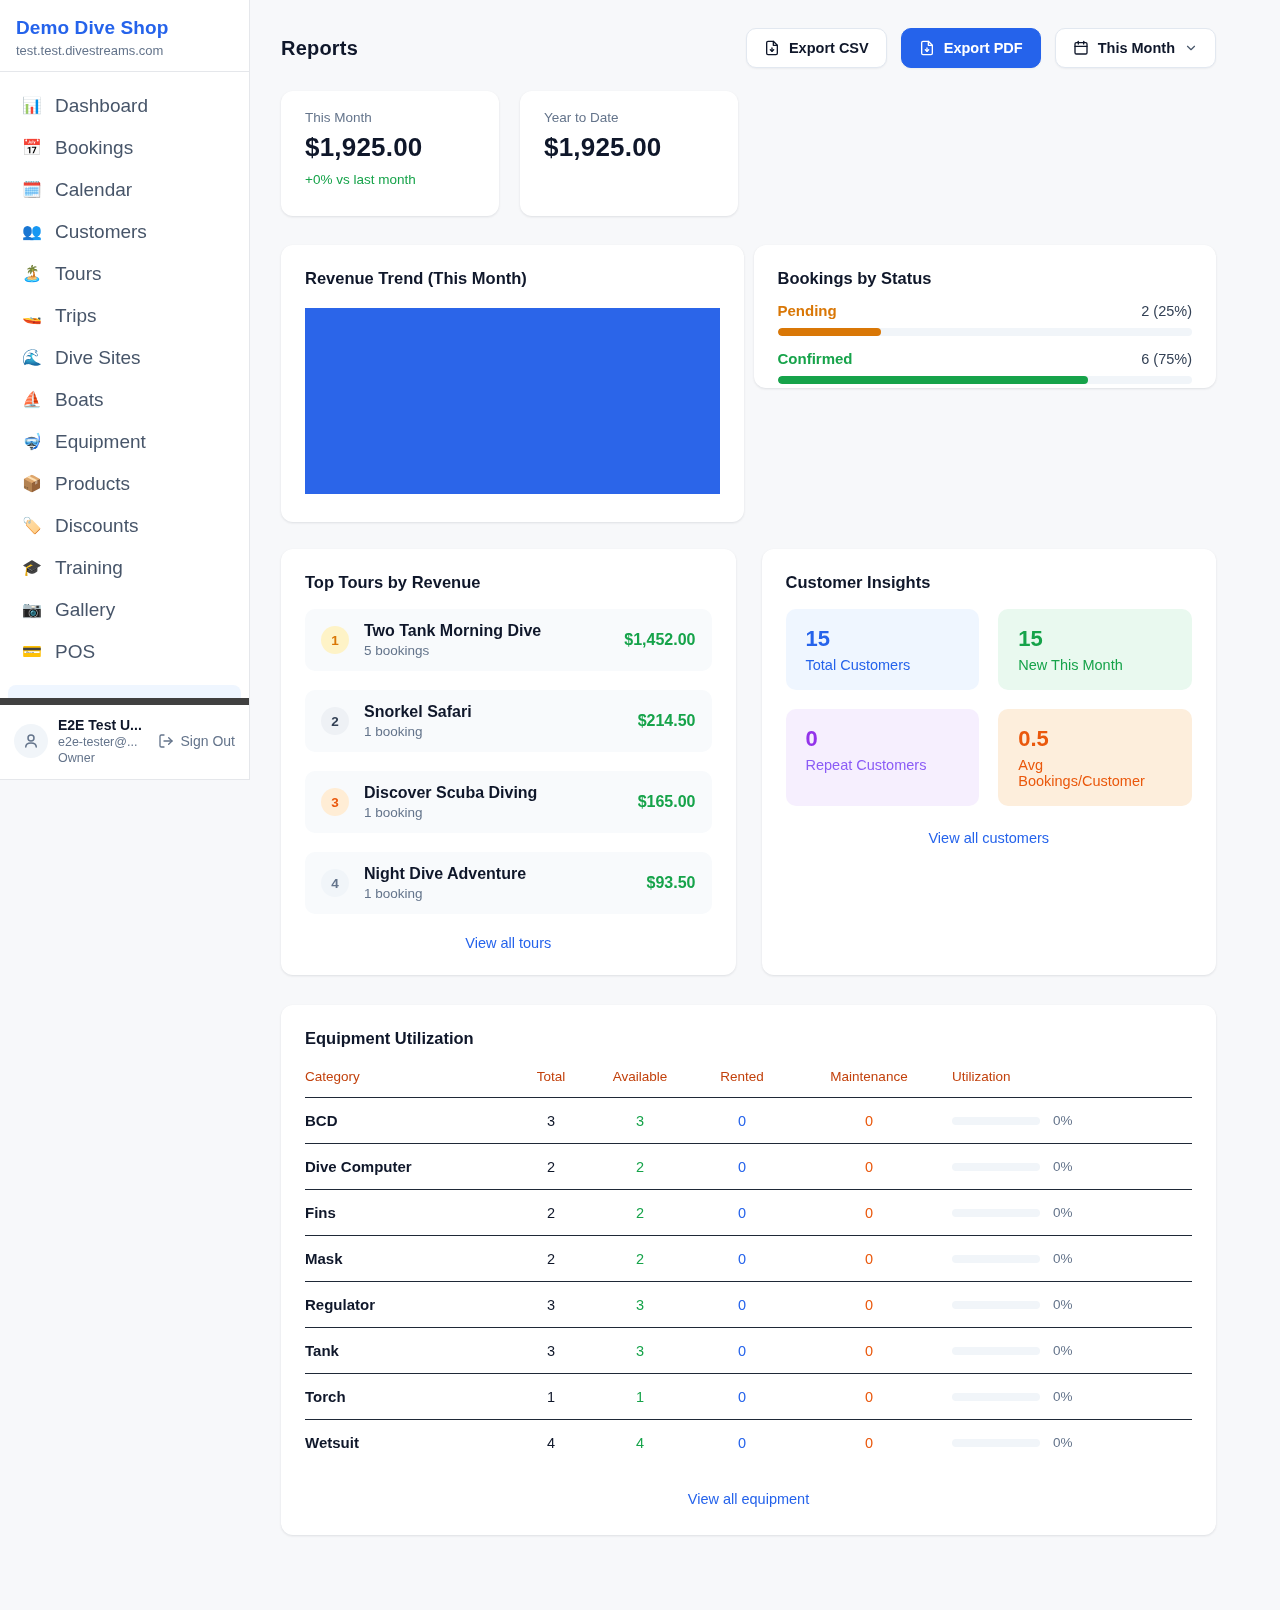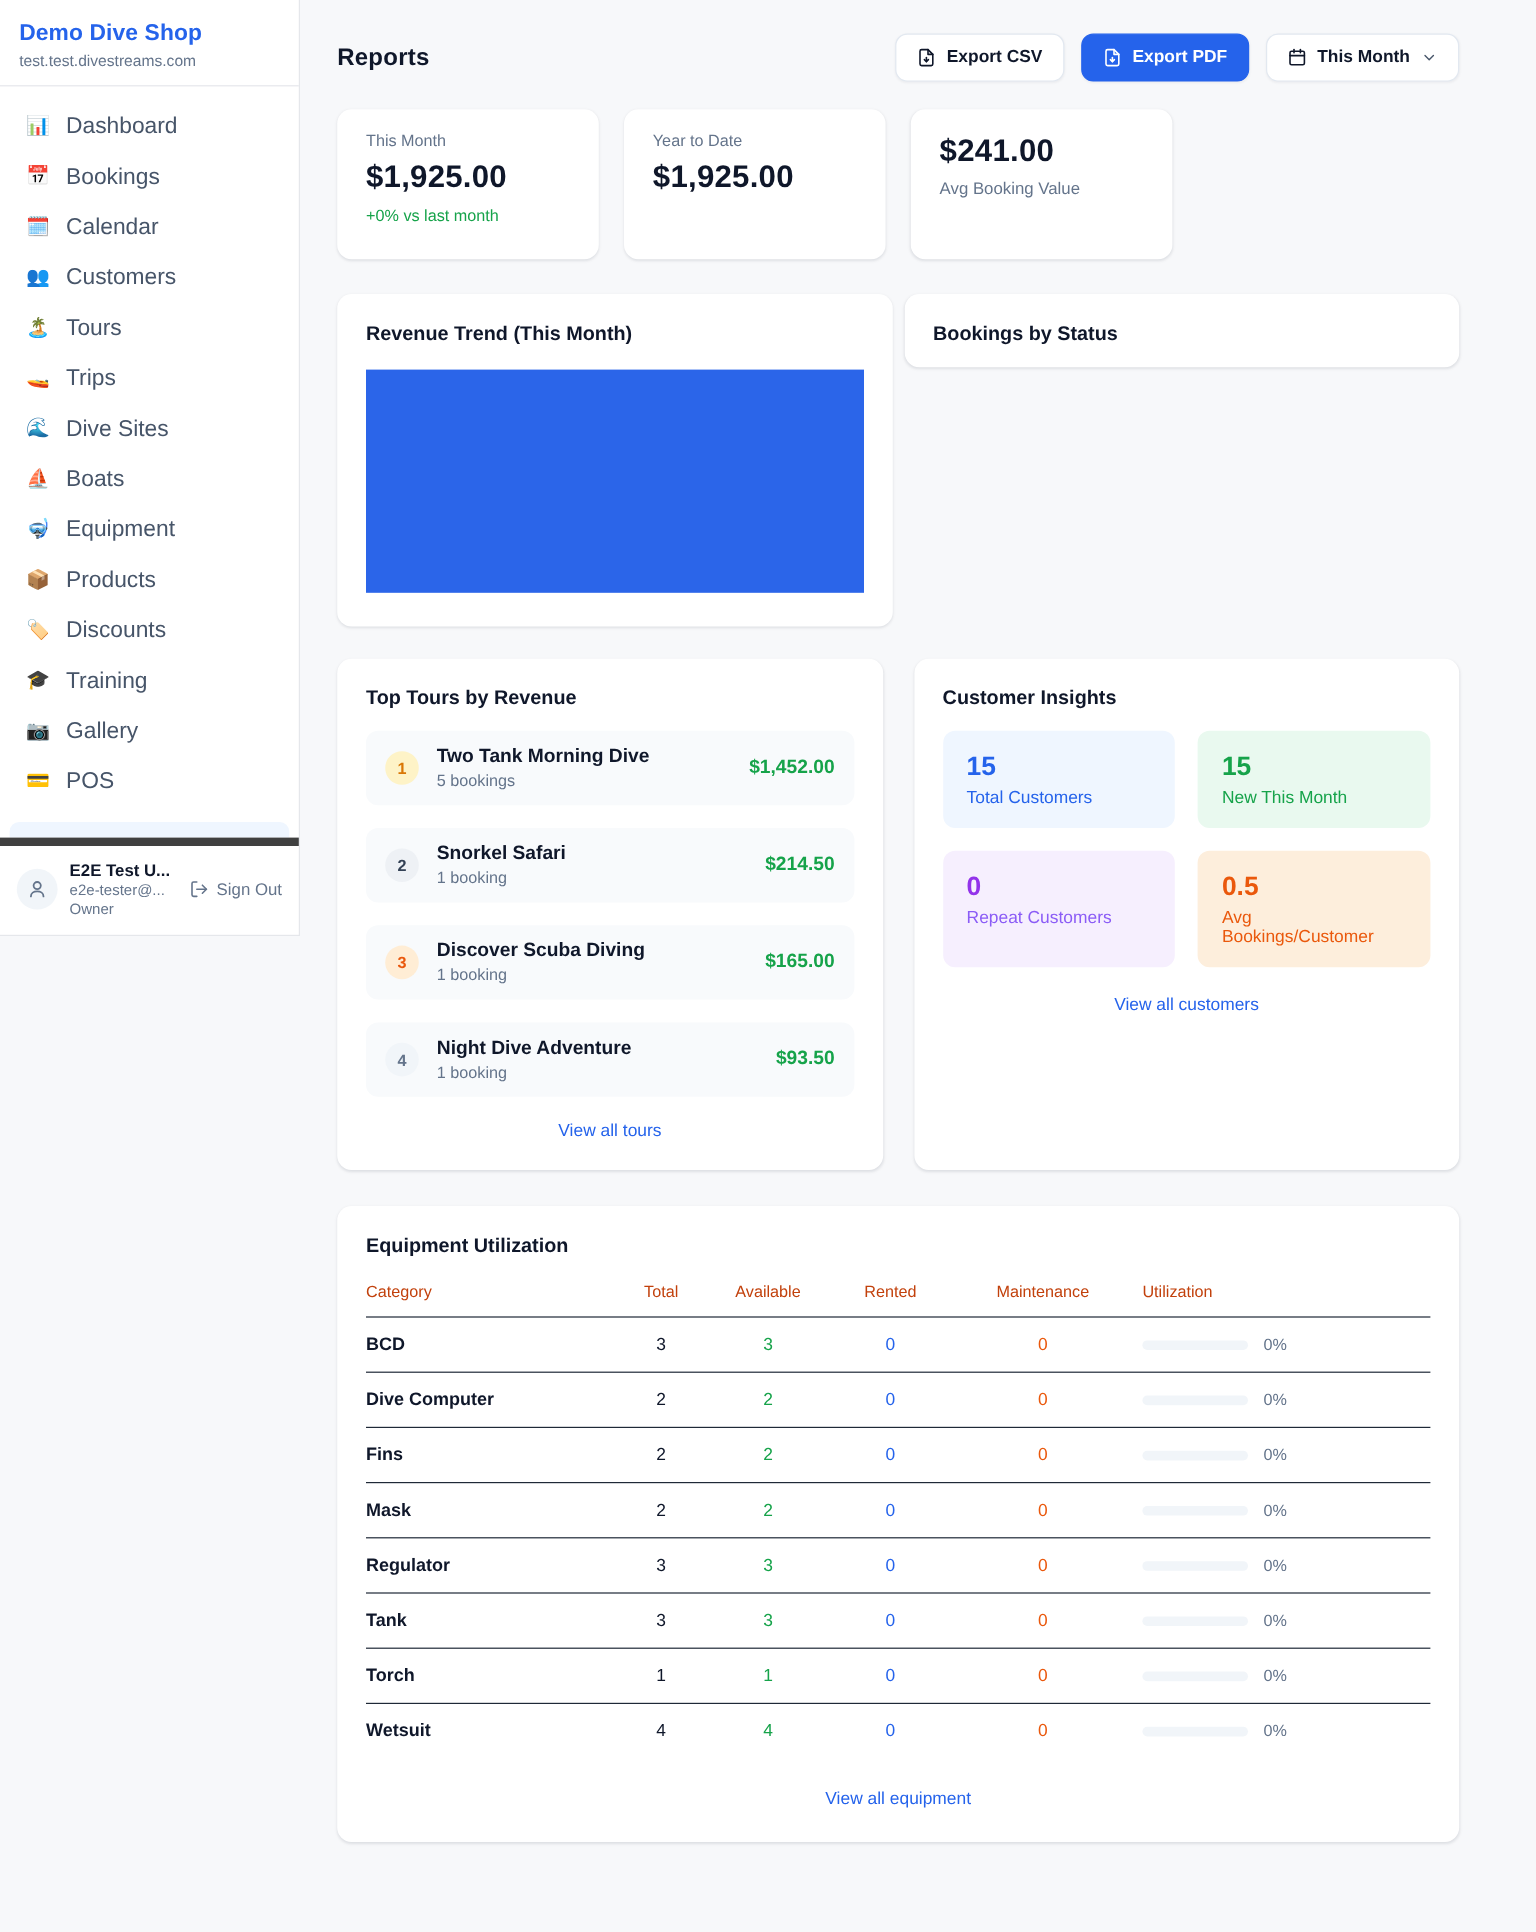--- a/index.html
+++ b/index.html
@@ -55,21 +55,21 @@
   .stat-label { font-size:13.5px; color:#64748b; font-weight:500; }
   .stat-value { font-size:26px; font-weight:700; margin-top:7px; letter-spacing:.2px; }
   .stat-note { font-size:13.5px; color:#16a34a; margin-top:9px; font-weight:500; }
   .stat-card.value-first .stat-value { margin-top:0; }
   .stat-card.value-first .stat-label { margin-top:8px; font-size:14px; }
 
   
   .row2 { display:grid; grid-template-columns:1fr 1fr; gap:10px; align-items:start; margin-bottom:27px; }
   .revenue-card { padding:24px 24px 28px; }
   .chart-rect { height:186px; margin-top:20px; background:#2b65e9; }
-  .status-card { padding:24px 24px 18px; }
+  .status-card { padding:24px 24px 4px; }
   .status-row { margin-top:14px; }
   .status-head { display:flex; align-items:center; justify-content:space-between; }
   .status-name { font-size:15px; font-weight:600; }
   .status-val { font-size:14.5px; color:#334155; }
   .track { background:#f1f5f9; border-radius:4px; height:8px; overflow:hidden; }
   .status-row .track { margin-top:9px; }
   .fill { height:100%; border-radius:4px; }
   .status-row.pending .status-name { color:#d97706; }
   .status-row.pending .fill { background:#d97706; }
   .status-row.confirmed .status-name { color:#16a34a; }
@@ -269,33 +269,51 @@
     <section class="stats">
       <div class="card stat-card">
         <div class="stat-label">This Month</div>
         <div class="stat-value">$1,925.00</div>
         <div class="stat-note">+0% vs last month</div>
       </div>
       <div class="card stat-card">
         <div class="stat-label">Year to Date</div>
         <div class="stat-value">$1,925.00</div>
       </div>
-      <div class="card stat-card value-first">
-        <div class="stat-value">$241.00</div>
-        <div class="stat-label">Avg Booking Value</div>
-      </div>
     </section>
 
     <section class="row2">
       <div class="card revenue-card">
         <div class="card-title">Revenue Trend (This Month)</div>
         <div class="chart-rect"></div>
       </div>
       <div class="card status-card">
         <div class="card-title">Bookings by Status</div>
+        <div>
+
+            <div class="status-row pending">
+              <div class="status-head">
+                <span class="status-name">Pending</span>
+                <span class="status-val">2 (25%)</span>
+              </div>
+              <div class="track">
+                <div class="fill" style="width: 25%;"></div>
+              </div>
+            </div>
+
+            <div class="status-row confirmed">
+              <div class="status-head">
+                <span class="status-name">Confirmed</span>
+                <span class="status-val">6 (75%)</span>
+              </div>
+              <div class="track">
+                <div class="fill" style="width: 75%;"></div>
+              </div>
+            </div>
+          </div>
       </div>
     </section>
 
     <section class="row3">
       <div class="card tours-card">
         <div class="card-title">Top Tours by Revenue</div>
         <div class="tour-list">
 
             <div class="tour-row">
               <span class="rank t1">1</span>

